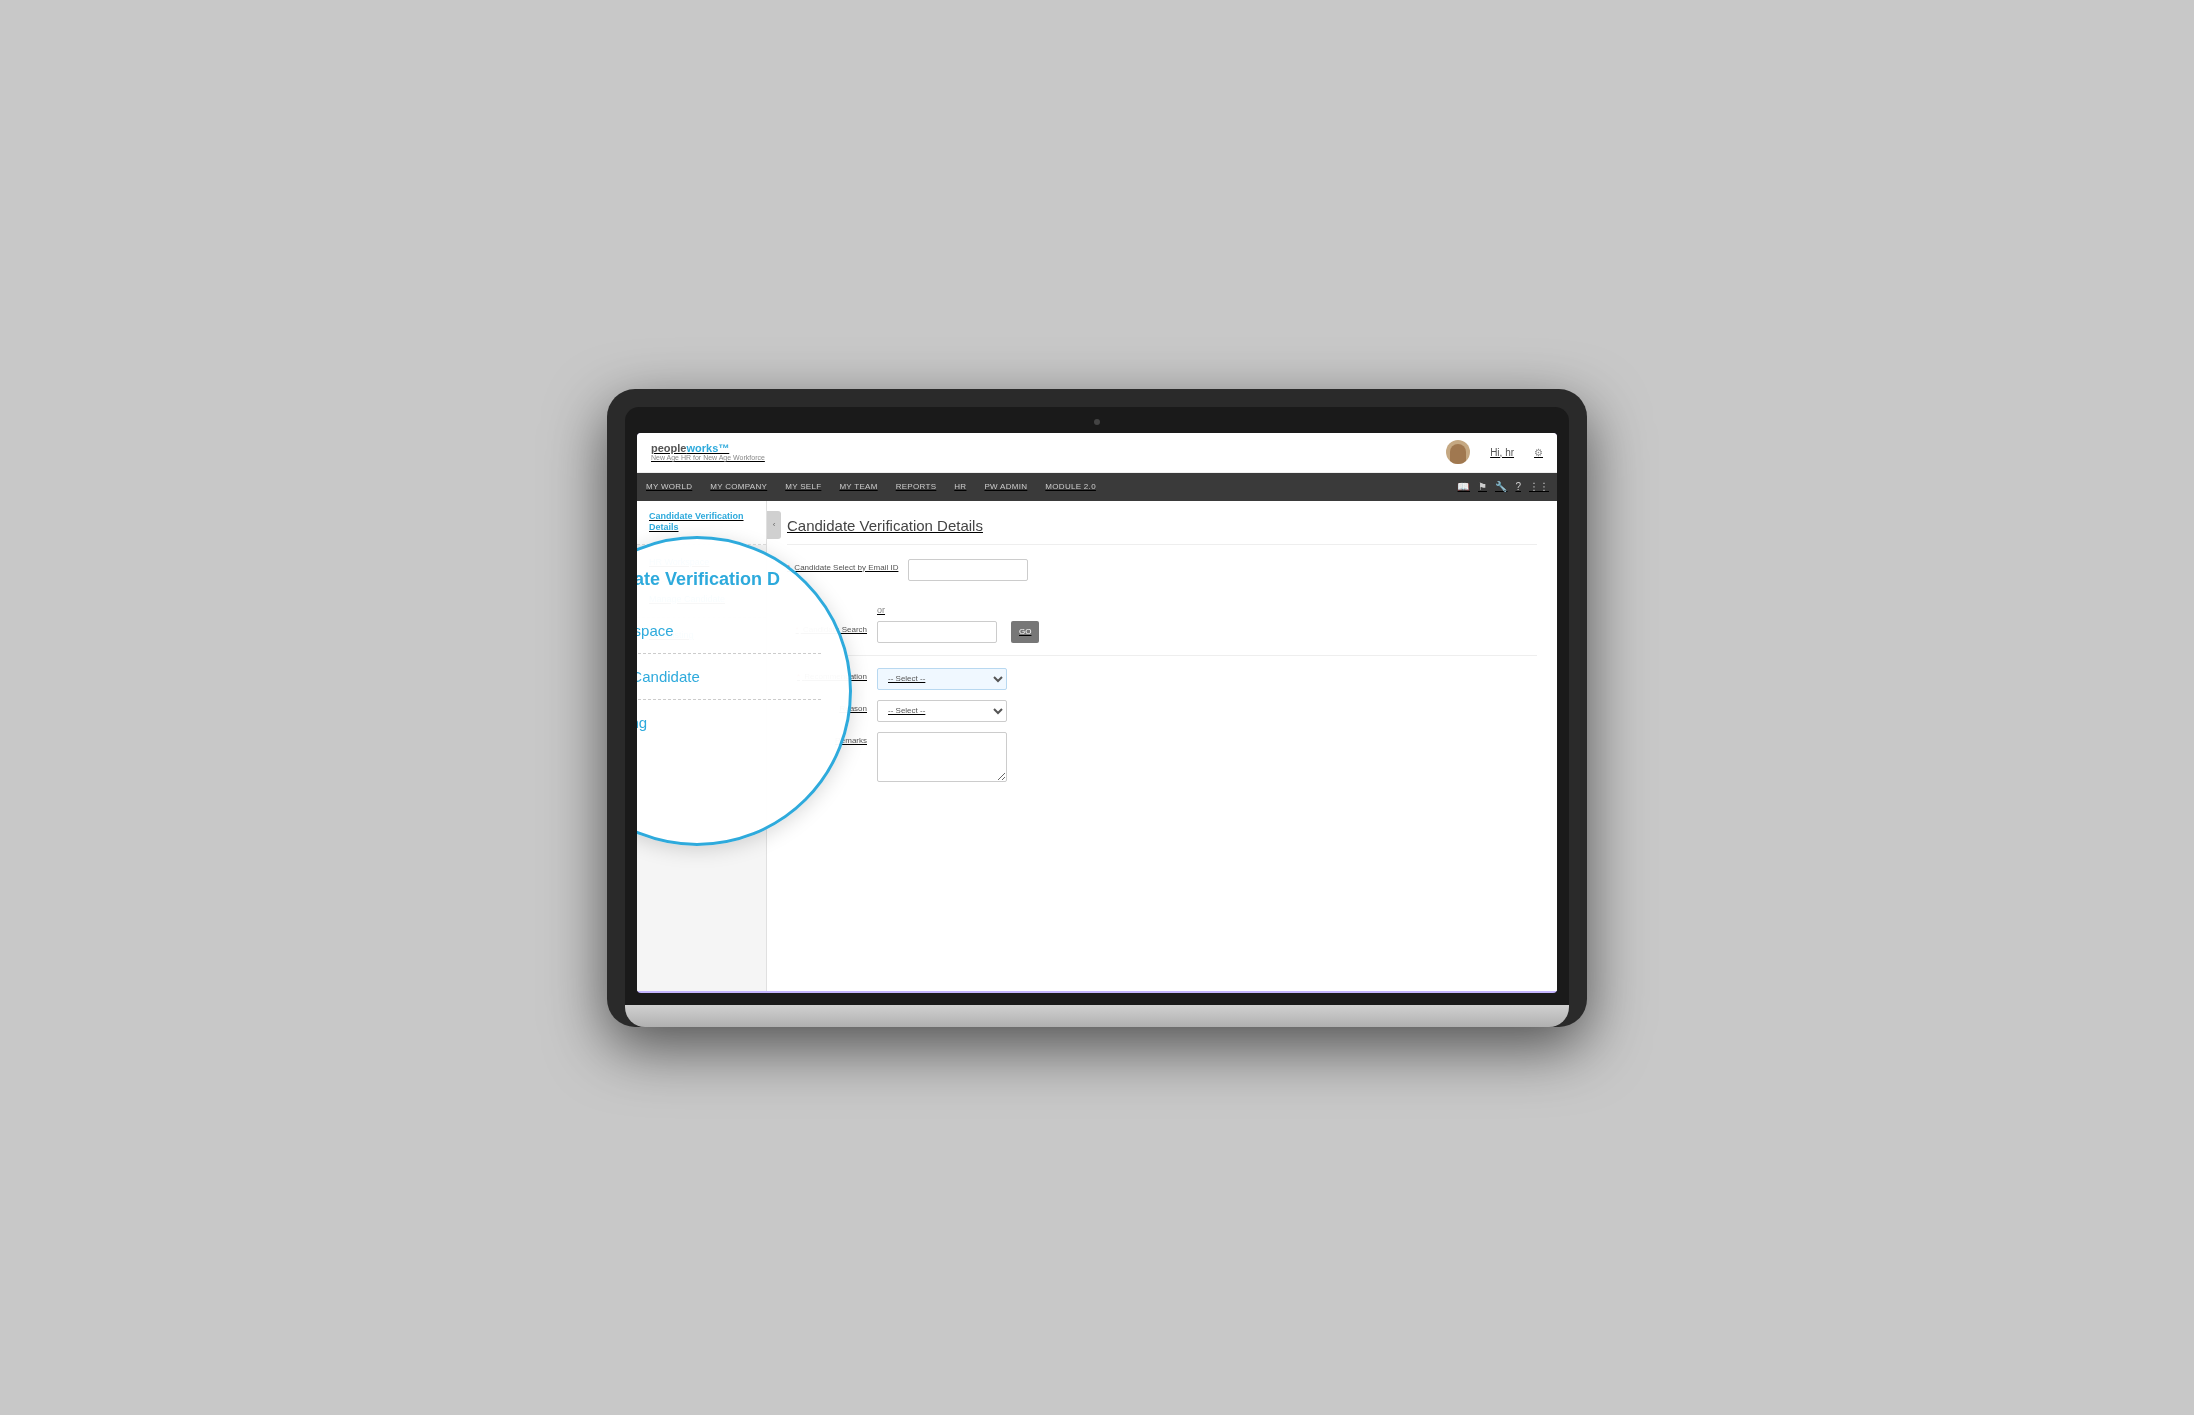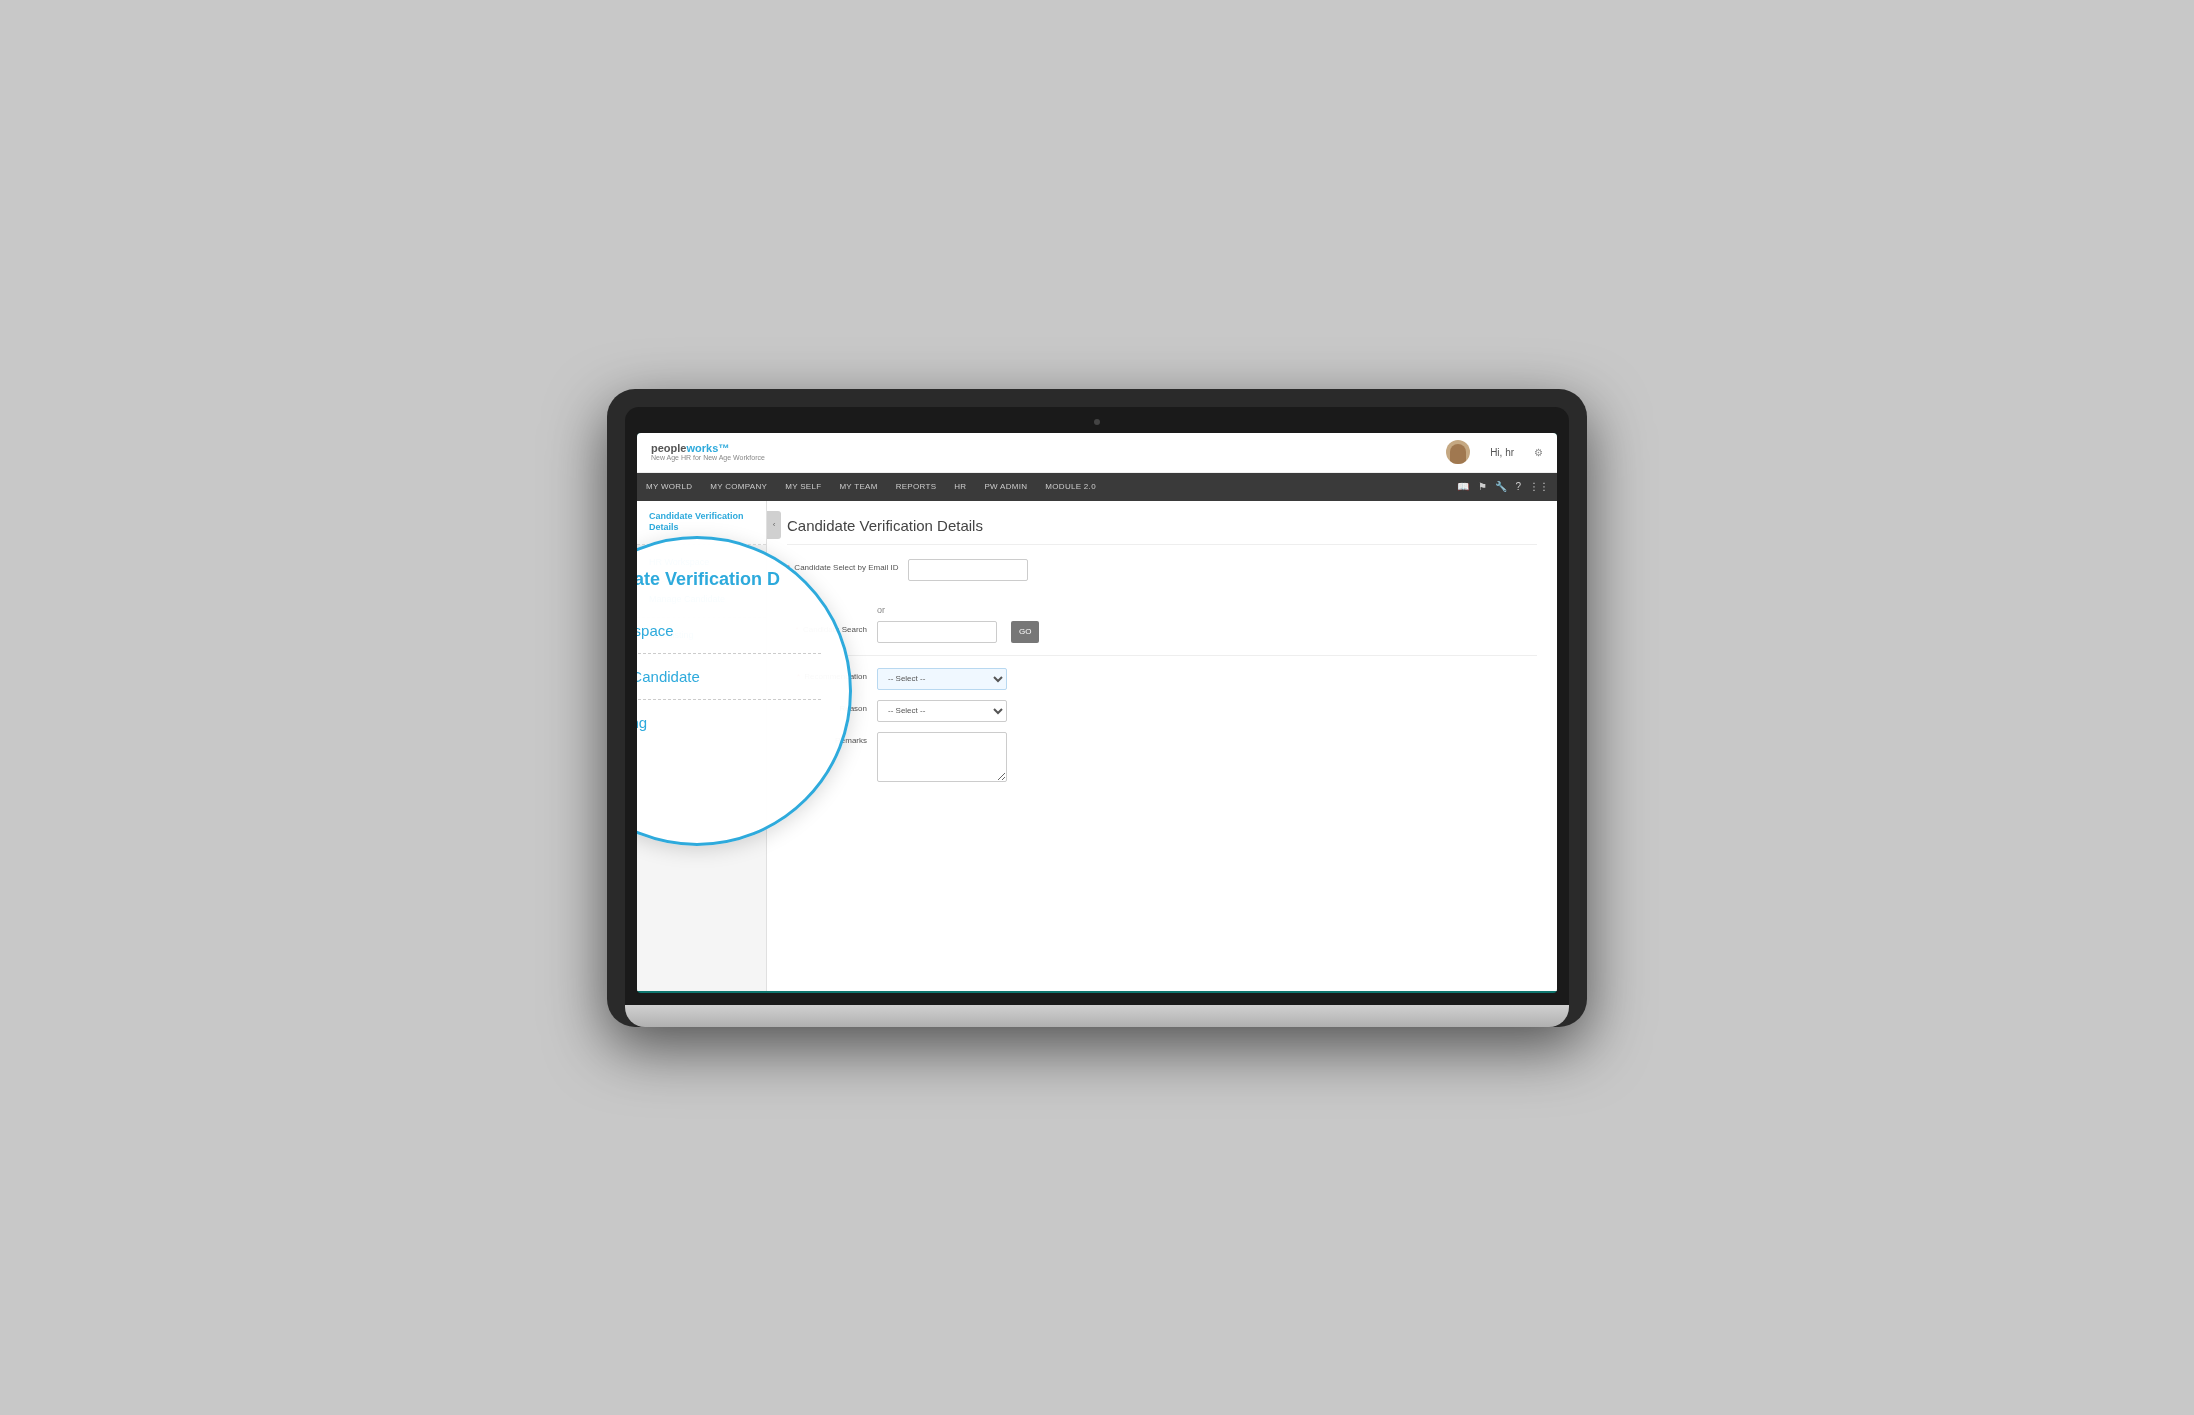--- a/index.html
+++ b/index.html
@@ -30,26 +30,27 @@
 
     .laptop-camera {
       width: 6px;
       height: 6px;
       background: #444;
       border-radius: 50%;
       margin: 0 auto 8px;
     }
 
     .laptop-screen {
-      background: #0f766e;
+      background: #c4b5fd;
       border-radius: 4px;
       overflow: hidden;
       width: 100%;
       min-height: 560px;
       position: relative;
+      text-decoration: underline;
     }
 
     .laptop-base {
       background: linear-gradient(to bottom, #d0d0d0, #b0b0b0);
       height: 22px;
       border-radius: 0 0 20px 20px;
       margin-top: 0;
     }
 
     

